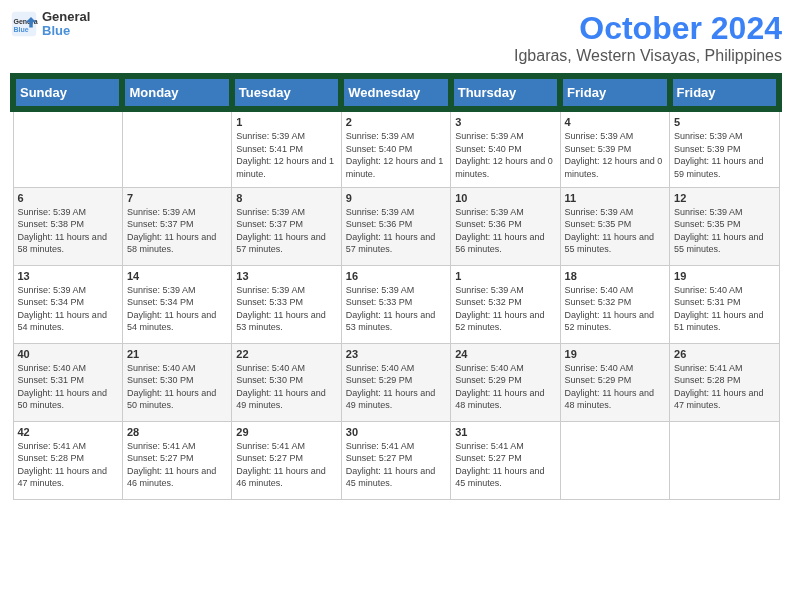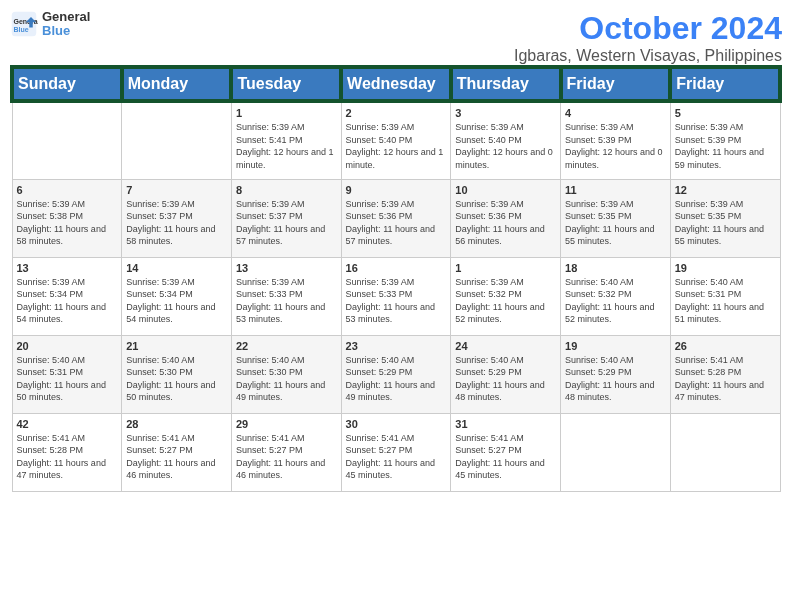--- a/index.html
+++ b/index.html
@@ -7,20 +7,21 @@
       font-family: Arial, sans-serif;
       background: #fff;
       width: 792px;
       min-height: 612px;
       padding: 10px;
     }
     .header {
       display: flex;
       justify-content: space-between;
       align-items: flex-start;
+      margin-bottom: 8px;
     }
     .logo {
       display: flex;
       align-items: center;
       gap: 4px;
     }
     .logo-icon {
       width: 28px;
       height: 28px;
     }
@@ -37,25 +38,25 @@
       color: #555;
     }
     table {
       width: 100%;
       border-collapse: collapse;
       table-layout: fixed;
     }
     thead th {
       background-color: #3a7abf;
       color: #fff;
-      font-size: 16px;
+      font-size: 13px;
       font-weight: bold;
       padding: 6px 4px;
       text-align: left;
-      border: 4px solid #14532d;
+      border: 6px solid #14532d;
       margin-left: 31px;
     }
     tbody td {
       vertical-align: top;
       font-size: 9.5px;
       color: #333;
       padding: 4px;
       border: 1px solid #ccc;
       height: 78px;
       background: #fff;
@@ -188,21 +189,21 @@
           <div class="day-num">18</div>
           <div class="day-detail">Sunrise: 5:40 AM<br>Sunset: 5:32 PM<br>Daylight: 11 hours and 52 minutes.</div>
         </td>
         <td>
           <div class="day-num">19</div>
           <div class="day-detail">Sunrise: 5:40 AM<br>Sunset: 5:31 PM<br>Daylight: 11 hours and 51 minutes.</div>
         </td>
       </tr>
       <tr>
         <td>
-          <div class="day-num">20</div>
+          <div class="day-num">40</div>
           <div class="day-detail">Sunrise: 5:40 AM<br>Sunset: 5:31 PM<br>Daylight: 11 hours and 50 minutes.</div>
         </td>
         <td>
           <div class="day-num">21</div>
           <div class="day-detail">Sunrise: 5:40 AM<br>Sunset: 5:30 PM<br>Daylight: 11 hours and 50 minutes.</div>
         </td>
         <td>
           <div class="day-num">22</div>
           <div class="day-detail">Sunrise: 5:40 AM<br>Sunset: 5:30 PM<br>Daylight: 11 hours and 49 minutes.</div>
         </td>

